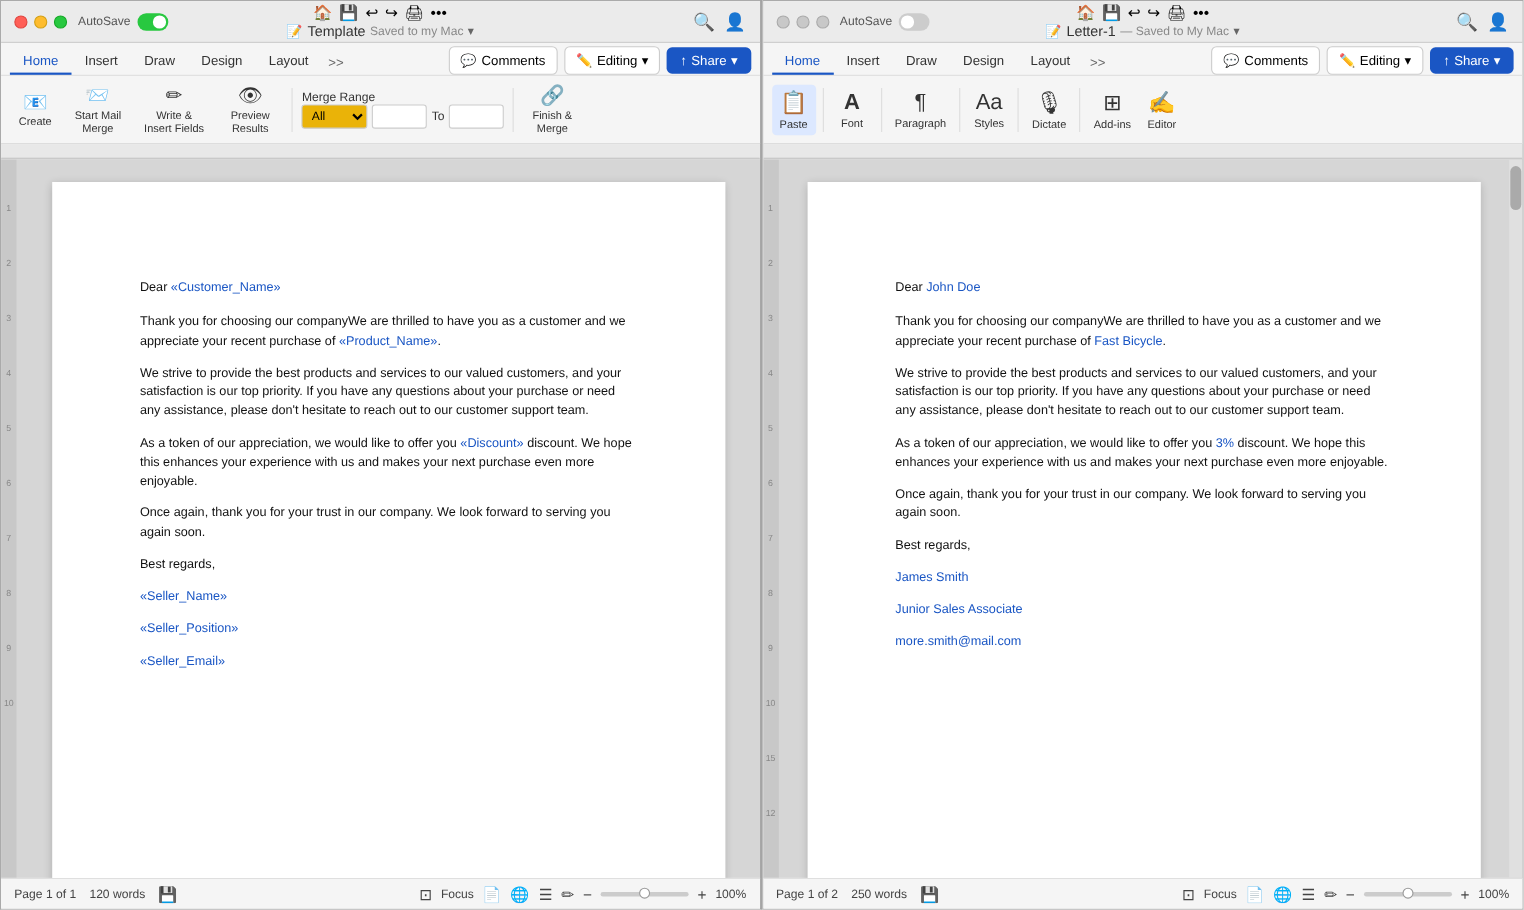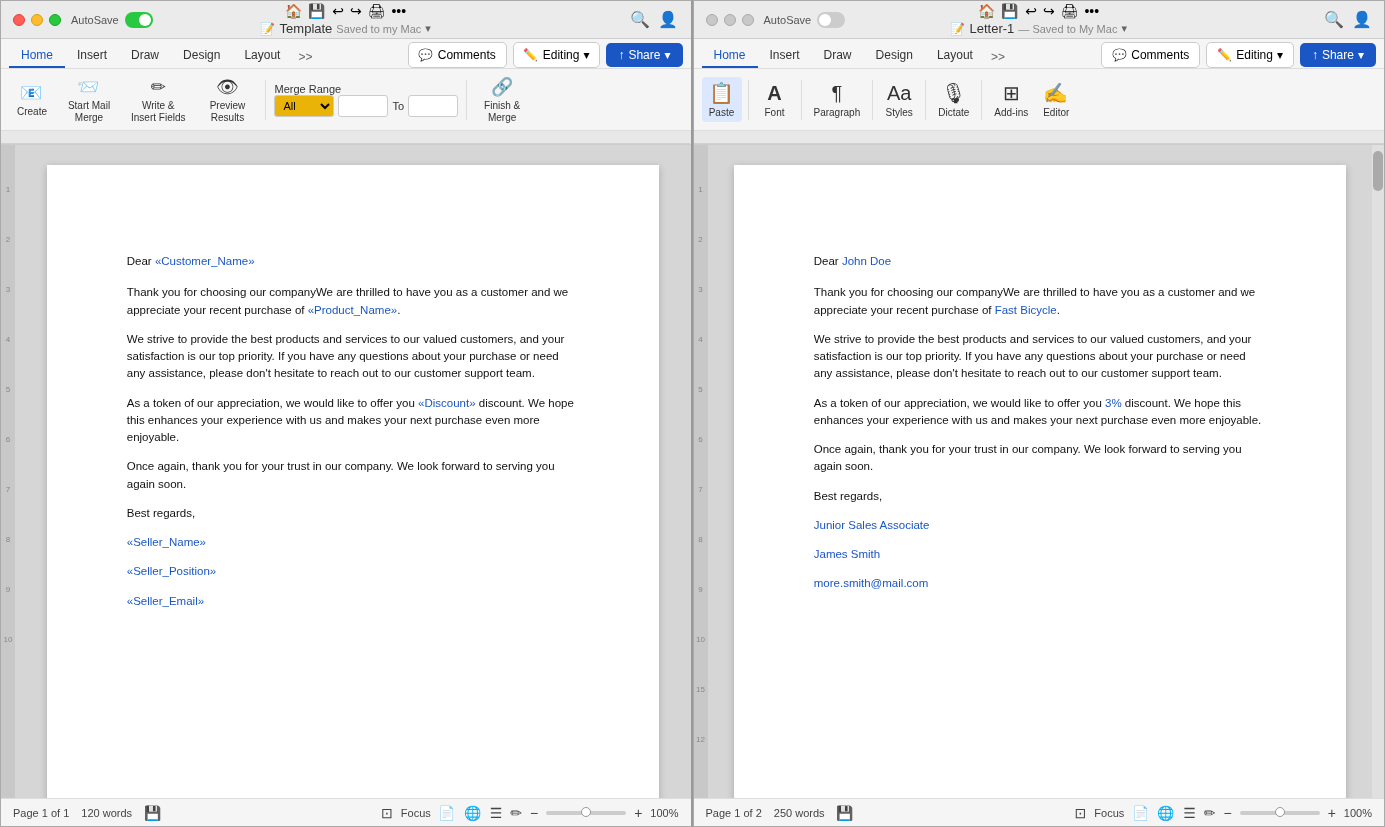--- a/index.html
+++ b/index.html
@@ -352,22 +352,22 @@
 
     <div class="page-container">
       <div class="page">
         <div class="letter-text">
           <p class="greeting">Dear <span class="merge-field" style="color:#1a56c4;">John Doe</span></p>
           <p>Thank you for choosing our companyWe are thrilled to have you as a customer and we appreciate your recent purchase of <span class="merge-field" style="color:#1a56c4;">Fast Bicycle</span>.</p>
           <p>We strive to provide the best products and services to our valued customers, and your satisfaction is our top priority. If you have any questions about your purchase or need any assistance, please don't hesitate to reach out to our customer support team.</p>
           <p>As a token of our appreciation, we would like to offer you <span class="merge-field" style="color:#1a56c4;">3%</span> discount. We hope this enhances your experience with us and makes your next purchase even more enjoyable.</p>
           <p>Once again, thank you for your trust in our company. We look forward to serving you again soon.</p>
           <p>Best regards,</p>
+          <p style="color:#1a56c4;">James Smith</p>
           <p style="color:#1a56c4;">Junior Sales Associate</p>
-          <p style="color:#1a56c4;">James Smith</p>
           <p style="color:#1a56c4;">more.smith@mail.com</p>
         </div>
       </div>
     </div>
 
     <div style="width:12px;background:#e0e0e0;display:flex;flex-direction:column;align-items:center;padding:2px 0;">
       <div style="width:10px;height:40px;background:#aaa;border-radius:5px;margin-top:4px;"></div>
     </div>
   </div>
 

